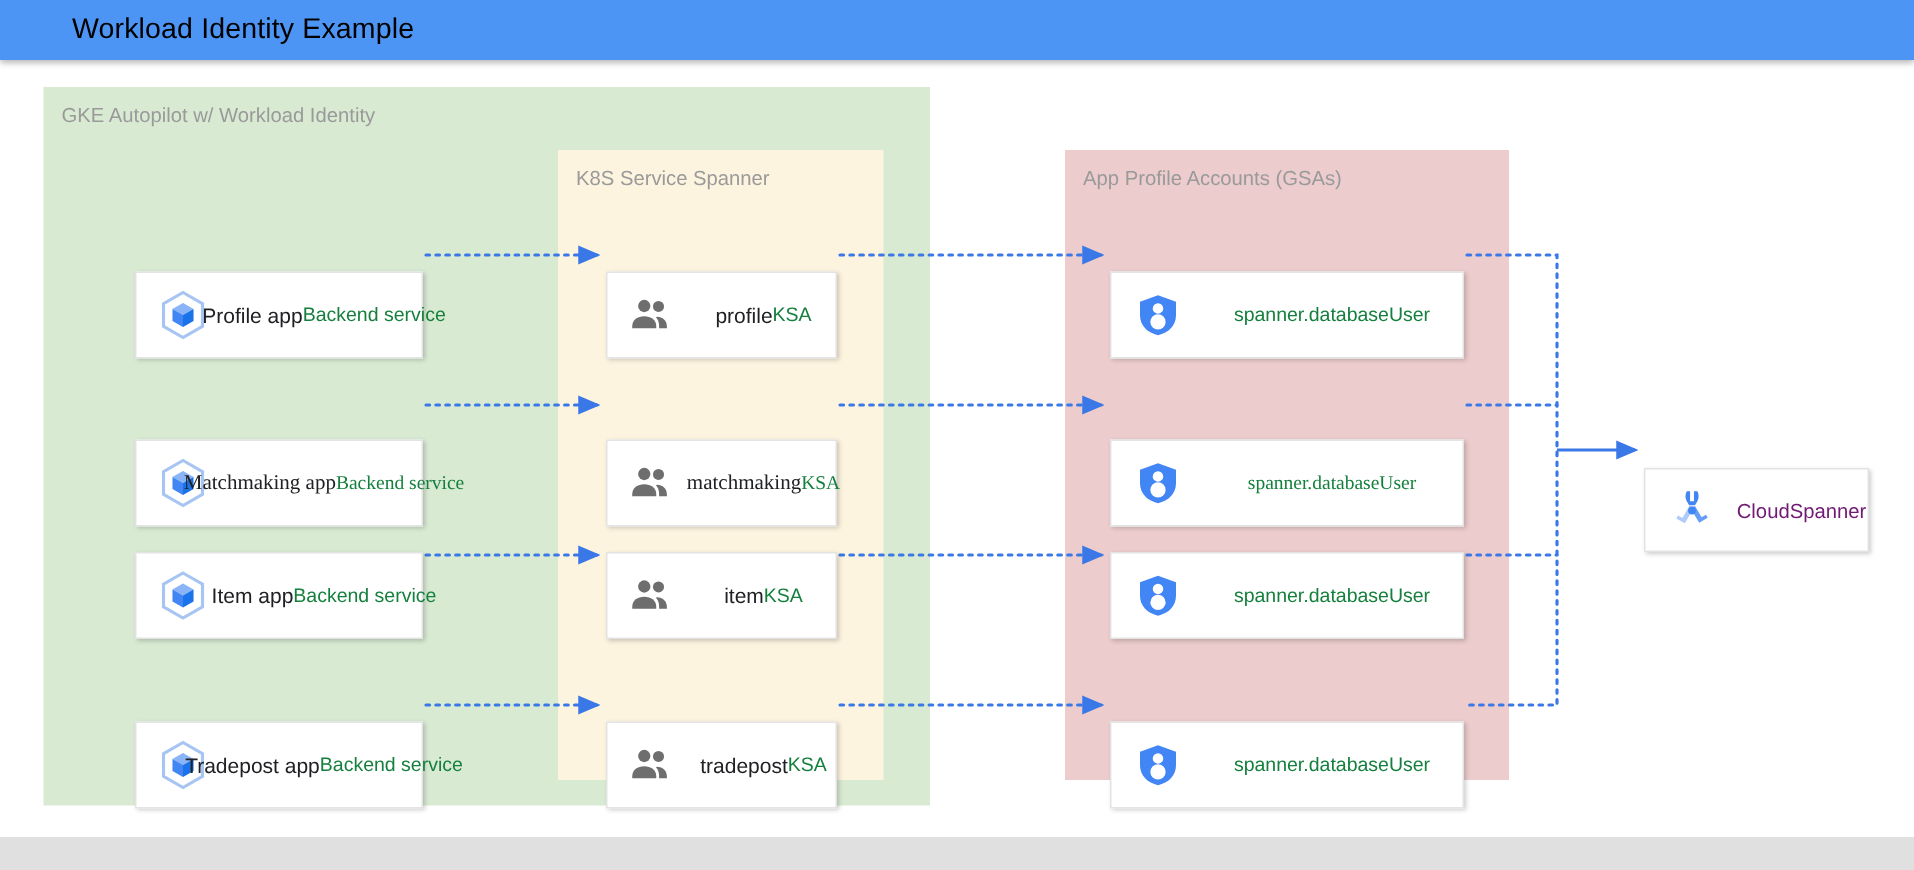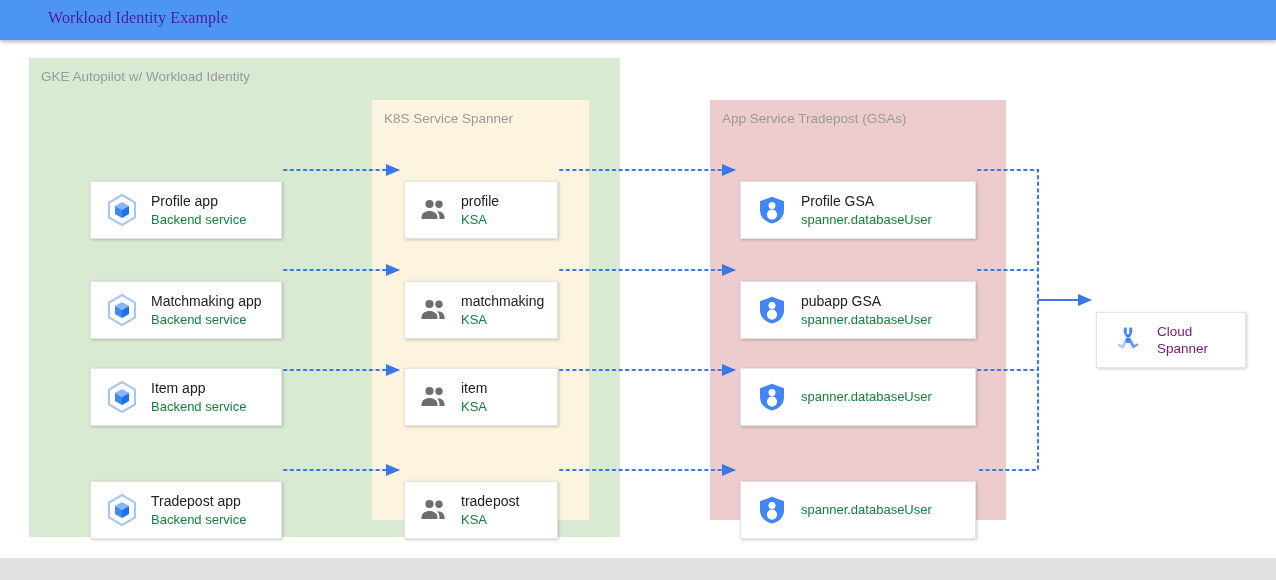--- a/index.html
+++ b/index.html
@@ -23,25 +23,24 @@
     width: 1276px;
     height: 40px;
     background: #4d95f5;
     box-shadow: 0 2px 4px rgba(0,0,0,0.28);
     z-index: 40;
   }
   #titlebar .title-text {
     position: absolute;
     left: 48px;
     top: 9px;
-    font-size: 16px;
-    color: #4c1d95;
+    font-size: 19px;
+    color: #000000;
     letter-spacing: 0.1px;
     white-space: nowrap;
-    font-family: Liberation Serif, serif;
   }
 
   
   #canvas {
     position: absolute;
     left: 0; top: 40px;
     width: 1208px;
     height: 518px;
     background: #ffffff;
     z-index: 5;
@@ -98,21 +97,20 @@
   .card .icon-wrap {
     flex: 0 0 auto;
     display: flex;
     align-items: center;
     justify-content: center;
   }
   .card .card-text {
     flex: 1 1 auto;
     min-width: 0;
     display: flex;
-    flex-direction: column;
     justify-content: center;
   }
   .card .line1 {
     font-size: 14px;
     color: #202124;
     line-height: 19px;
     white-space: nowrap;
   }
   .card .line2 {
     font-size: 13px;
@@ -164,21 +162,21 @@
   #card-spanner .card-text { padding-left: 10px; }
   #card-spanner .line1,
   #card-spanner .line2 {
     font-size: 13.5px;
     color: #701a75;
     line-height: 17px;
   }
 
   
   .row0 { top: 141px; }
-  .row1 { top: 241px; }
+  .row1 { top: 253px; font-family: Liberation Serif, serif; }
   .row2 { top: 328px; }
   .row3 { top: 441px; }
 
   
   #wires {
     position: absolute;
     left: 0; top: 0;
     width: 1276px;
     height: 580px;
     z-index: 15;
@@ -196,21 +194,21 @@
 
   <div class="group" id="grp-gke" style="top:18px;">
     <div class="group-label">GKE Autopilot w/ Workload Identity</div>
   </div>
 
   <div class="group" id="grp-ksa" style="top:60px;">
     <div class="group-label">K8S Service Spanner</div>
   </div>
 
   <div class="group" id="grp-gsa" style="top:60px;">
-    <div class="group-label">App Service Tradepost (GSAs)</div>
+    <div class="group-label">App Profile Accounts (GSAs)</div>
   </div>
 
   <svg id="wires" viewBox="0 0 1276 580">
     <defs>
       <marker id="arrow" viewBox="0 0 10 10" refX="8.5" refY="5" markerWidth="7" markerHeight="7" orient="auto-start-reverse">
         <path d="M 0 0.7 L 10 5 L 0 9.3 z" fill="#3b78e7"></path>
       </marker>
     </defs>
     <g stroke="#3b78e7" stroke-width="2.1" fill="none" stroke-dasharray="2.4 4.2" stroke-linecap="round">
 
@@ -358,35 +356,33 @@
 
   <div class="card card-gsa row0">
     <span class="icon-wrap">
       <svg width="30" height="30" viewBox="0 0 30 30">
         <path d="M15 1.8 L27 6.2 V15 c0 7.4-5.1 11.8-12 13.5C8.1 26.8 3 22.4 3 15 V6.2 Z" fill="#4285f4"></path>
         <circle cx="15" cy="10.6" r="3.5" fill="#ffffff"></circle>
         <circle cx="15" cy="19.6" r="5.1" fill="#ffffff"></circle>
       </svg>
     </span>
     <span class="card-text">
-      <span class="line1">Profile GSA</span>
       <span class="line2">spanner.databaseUser</span>
     </span>
   </div>
 
   <div class="card card-gsa row1">
     <span class="icon-wrap">
       <svg width="30" height="30" viewBox="0 0 30 30">
         <path d="M15 1.8 L27 6.2 V15 c0 7.4-5.1 11.8-12 13.5C8.1 26.8 3 22.4 3 15 V6.2 Z" fill="#4285f4"></path>
         <circle cx="15" cy="10.6" r="3.5" fill="#ffffff"></circle>
         <circle cx="15" cy="19.6" r="5.1" fill="#ffffff"></circle>
       </svg>
     </span>
     <span class="card-text">
-      <span class="line1">pubapp GSA</span>
       <span class="line2">spanner.databaseUser</span>
     </span>
   </div>
 
   <div class="card card-gsa row2">
     <span class="icon-wrap">
       <svg width="30" height="30" viewBox="0 0 30 30">
         <path d="M15 1.8 L27 6.2 V15 c0 7.4-5.1 11.8-12 13.5C8.1 26.8 3 22.4 3 15 V6.2 Z" fill="#4285f4"></path>
         <circle cx="15" cy="10.6" r="3.5" fill="#ffffff"></circle>
         <circle cx="15" cy="19.6" r="5.1" fill="#ffffff"></circle>

